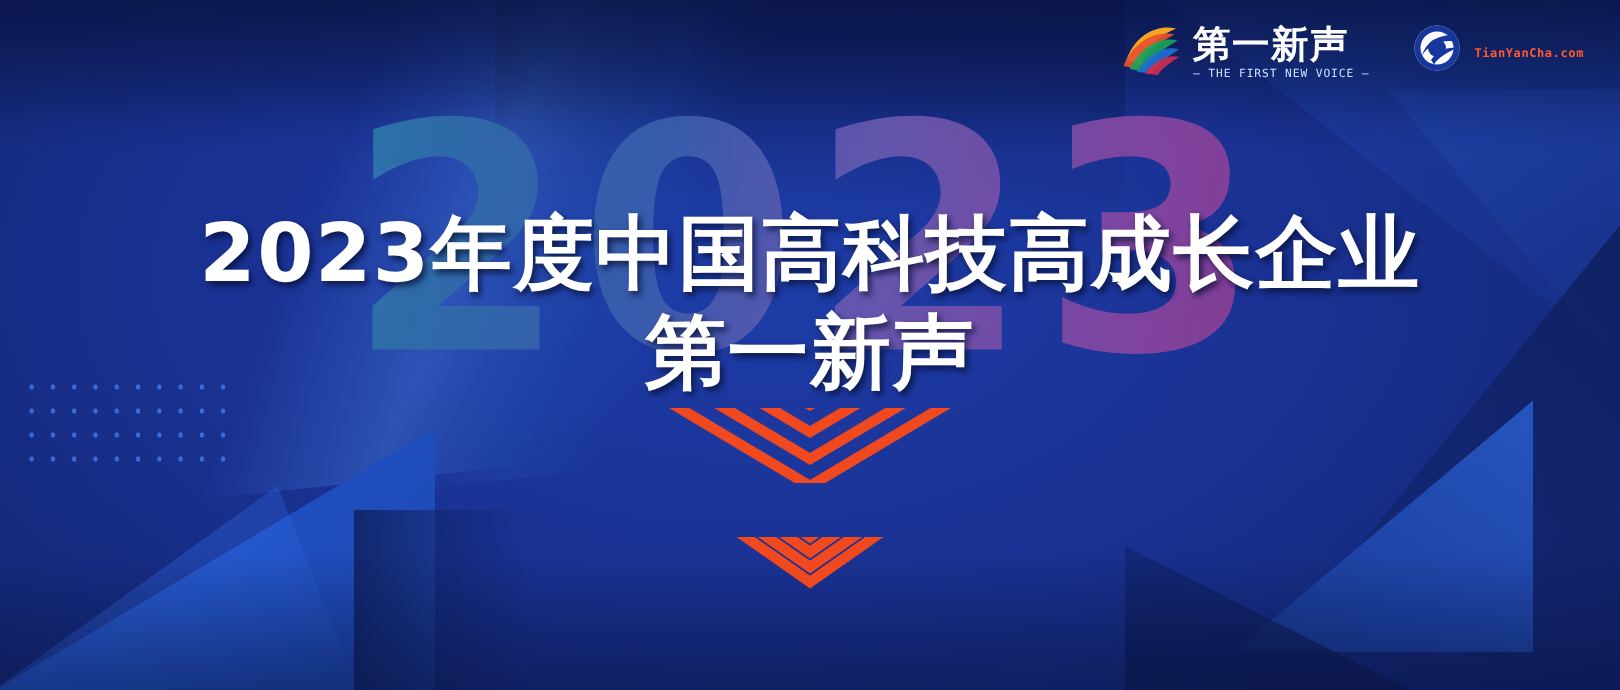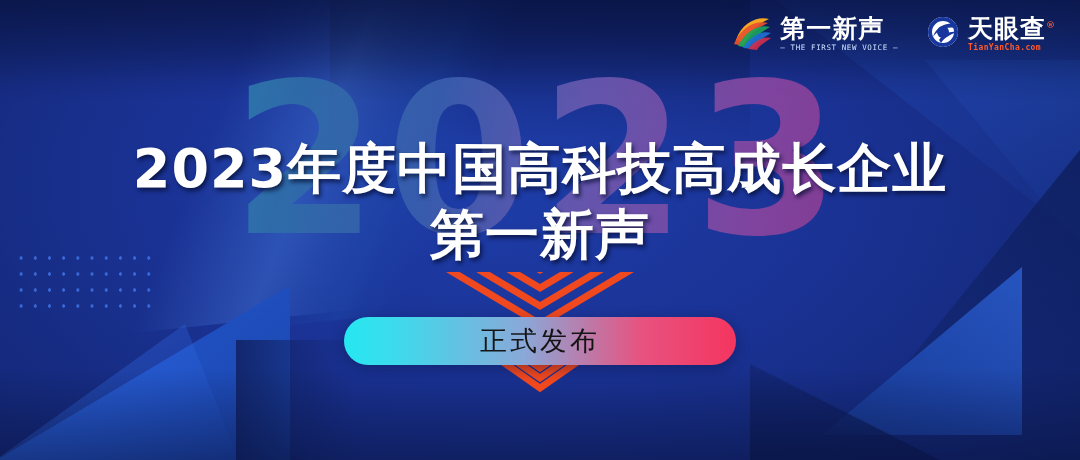--- a/index.html
+++ b/index.html
@@ -292,23 +292,20 @@
         <polyline points="42,-54 120,0 198,-54"></polyline>
       </g>
     </svg>
   </div>
 
   <div class="title-block">
     <div class="title-line">2023年度中国高科技高成长企业</div>
     <div class="title-line">第一新声</div>
   </div>
 
-  <div class="pill">
-    <span class="pill-label">正式发布</span>
-  </div>
 
   <div class="logos">
 
     <div class="logo">
       <span class="logo-mark">
         <svg width="40" height="36" viewBox="0 0 40 36" aria-hidden="true">
           <path d="M4 26 C10 8, 26 2, 37 5 C28 9, 18 15, 13 29 Z" fill="#f5a623"></path>
           <path d="M2 30 C9 13, 24 6, 36 9 C26 14, 17 20, 12 32 Z" fill="#e8532c" opacity="0.92"></path>
           <path d="M6 32 C14 16, 28 10, 38 13 C28 19, 20 25, 16 34 Z" fill="#1aa65a" opacity="0.9"></path>
           <path d="M11 34 C19 21, 31 16, 39 19 C31 24, 24 29, 21 35 Z" fill="#1f6fd0" opacity="0.92"></path>
@@ -325,20 +322,19 @@
       <span class="logo-mark">
         <svg width="34" height="34" viewBox="0 0 34 34" aria-hidden="true">
           <circle cx="17" cy="17" r="15" fill="#ffffff"></circle>
           <path d="M17 2 A15 15 0 1 0 17 32 A15 15 0 1 0 17 2 Z M17 6 A11 11 0 1 1 17 28 A11 11 0 1 1 17 6 Z" fill="#17379e"></path>
           <path d="M30 9 C22 7, 10 11, 7 22 C12 14, 22 11, 30 13 Z" fill="#17379e"></path>
           <circle cx="17" cy="17" r="6" fill="#17379e"></circle>
           <path d="M13 25 C17 19, 24 16, 30 17 C24 20, 18 23, 15 28 Z" fill="#17379e"></path>
         </svg>
       </span>
       <span class="logo-text">
-        <span class="logo-cn"><span>天眼查</span><span class="tm">®</span></span>
         <span class="logo-en-2">TianYanCha.com</span>
       </span>
     </div>
 
   </div>
 
 </div>
 
 </body></html>

